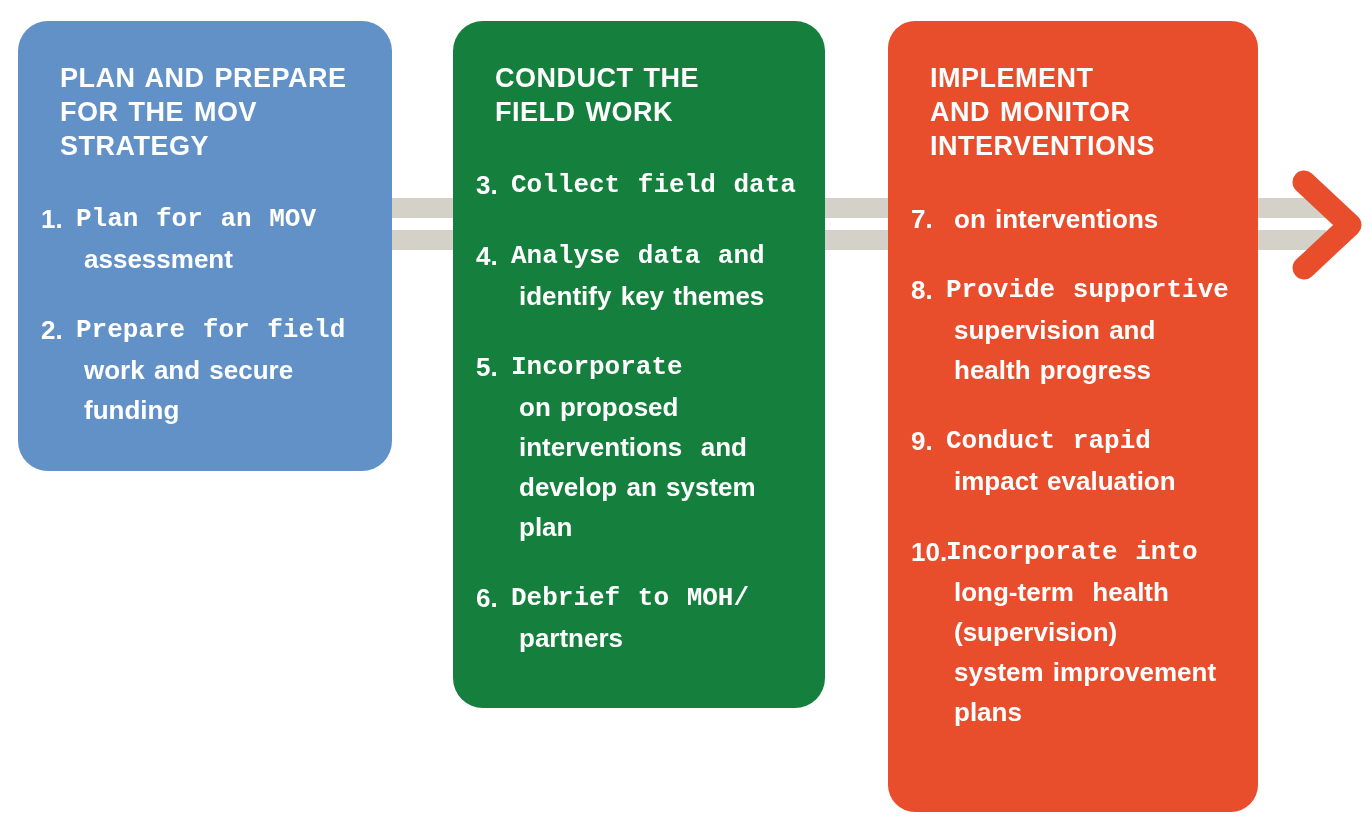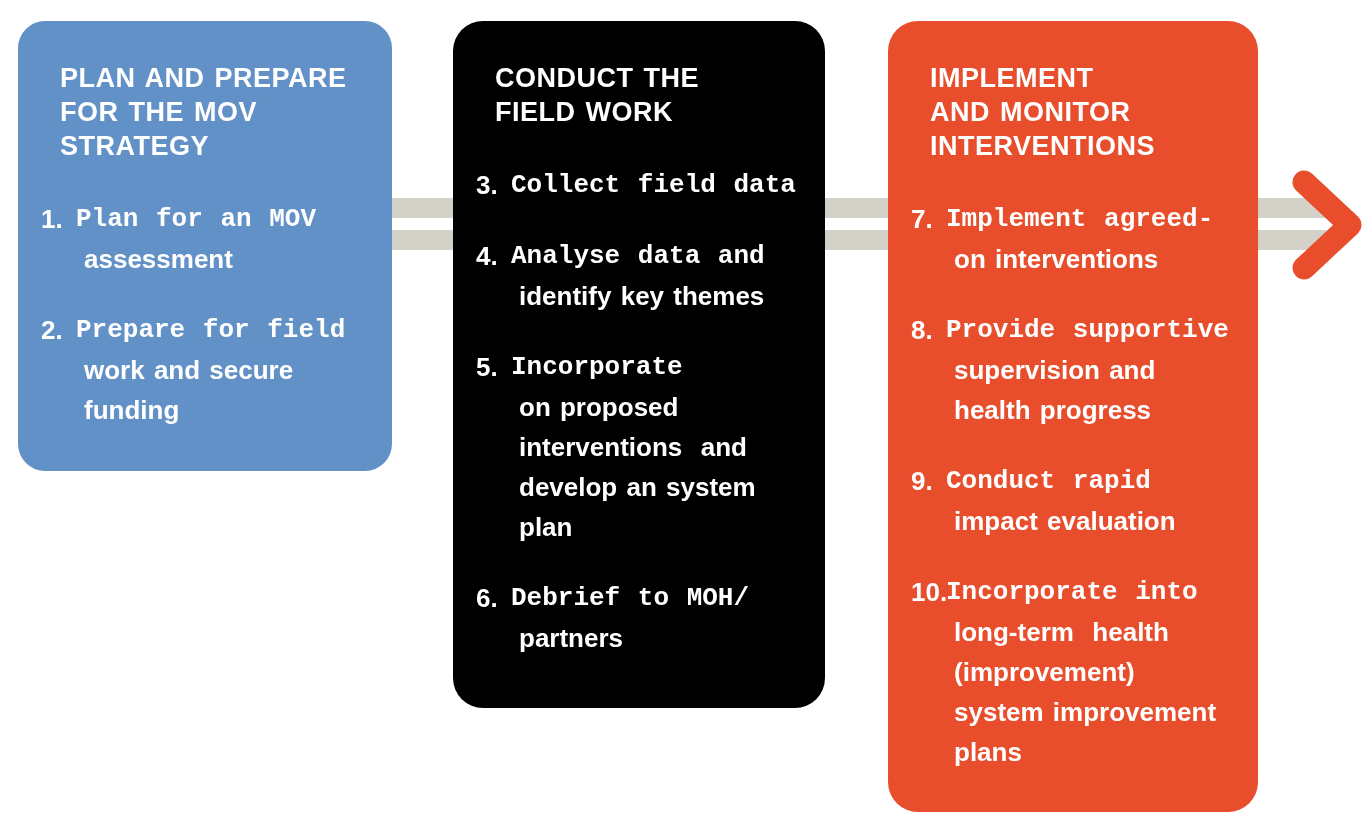--- a/index.html
+++ b/index.html
@@ -40,23 +40,23 @@
   
   .box {
     position: absolute;
     top: 21px;
     border-radius: 30px;
     color: #ffffff;
     z-index: 2;
     box-sizing: border-box;
     word-spacing: 2px;
   }
-  .box-0 { left: 18px;  width: 374px; height: 450px; border-radius: 27px; }
+  .box-0 { left: 18px;  width: 374px; height: 450px; }
   .box-1 { left: 453px; width: 372px; height: 687px; }
-  .box-2 { left: 888px; width: 370px; height: 791px; }
+  .box-2 { left: 888px; width: 370px; height: 791px; border-radius: 27px; }
 
   .box-title {
     margin: 40px 26px 0 42px;
     font-size: 27px;
     font-weight: bold;
     line-height: 34px;
     letter-spacing: 0.5px;
   }
   .items { margin-top: 36px; }
   .item {
@@ -100,21 +100,21 @@
           <div class="line">assessment</div>
         </div>
         <div class="item">
           <span class="num">2.</span>
           <div class="line line-first">Prepare for field</div>
           <div class="line">work and secure</div>
           <div class="line">funding</div>
         </div>
       </div>
     </section>
-    <section class="box box-1" style="background: #000000;">
+    <section class="box box-1" style="background: #15803d;">
       <h2 class="box-title" style="margin: 40px 26px 0px 42px;">
         <div class="title-line">CONDUCT THE</div>
         <div class="title-line">FIELD WORK</div>
       </h2>
       <div class="items">
         <div class="item">
           <span class="num">3.</span>
           <div class="line line-first">Collect field data</div>
         </div>
         <div class="item">
@@ -139,37 +139,36 @@
     </section>
     <section class="box box-2" style="background: rgb(232, 77, 44);">
       <h2 class="box-title" style="margin: 40px 26px 0px 42px;">
         <div class="title-line">IMPLEMENT</div>
         <div class="title-line">AND MONITOR</div>
         <div class="title-line">INTERVENTIONS</div>
       </h2>
       <div class="items">
         <div class="item">
           <span class="num">7.</span>
-          <div class="line line-first">Implement agreed-</div>
           <div class="line">on interventions</div>
         </div>
         <div class="item">
           <span class="num">8.</span>
           <div class="line line-first">Provide supportive</div>
           <div class="line">supervision and</div>
           <div class="line">health progress</div>
         </div>
         <div class="item">
           <span class="num">9.</span>
           <div class="line line-first">Conduct rapid</div>
           <div class="line">impact evaluation</div>
         </div>
         <div class="item">
           <span class="num">10.</span>
           <div class="line line-first">Incorporate into</div>
           <div class="line">long-term  health</div>
-          <div class="line">(improvement)</div>
+          <div class="line">(supervision)</div>
           <div class="line">system improvement</div>
           <div class="line">plans</div>
         </div>
       </div>
     </section>
   </div>
 
 </body></html>

